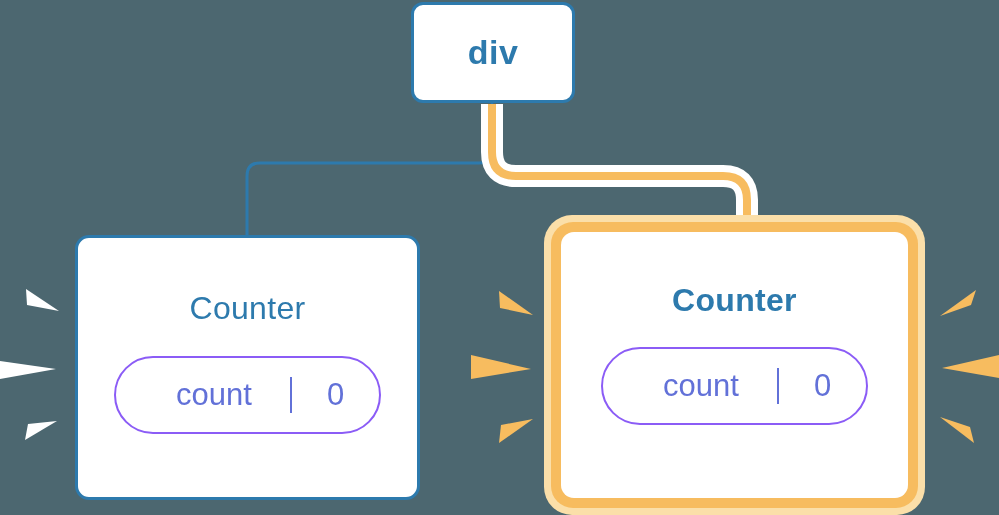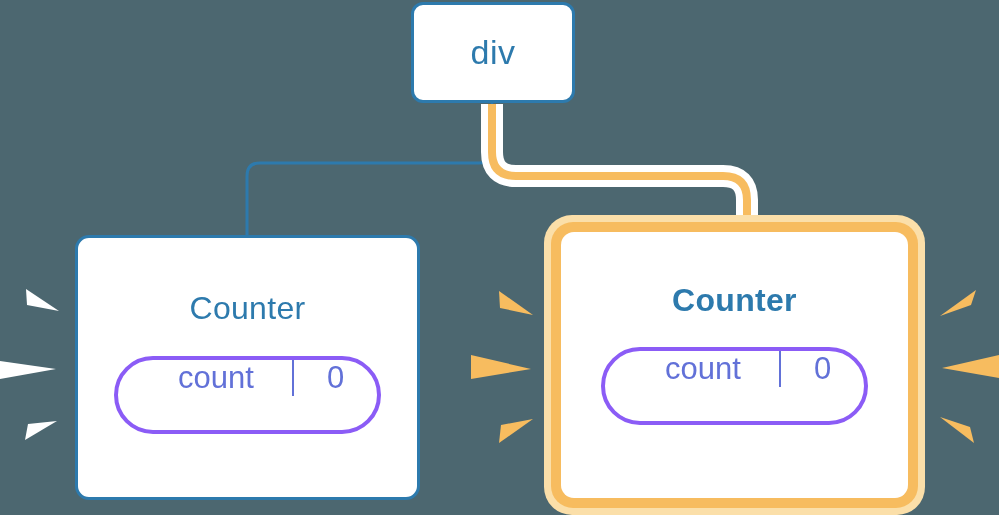--- a/index.html
+++ b/index.html
@@ -51,21 +51,21 @@
     top: 2px;
     width: 164px;
     height: 101px;
     border: 3px solid #2d7aad;
     border-radius: 12px;
     justify-content: center;
   }
   #node-div .node-title {
     font-size: 34px;
     color: #2d7aad;
-    font-weight: 400;
+    font-weight: 700;
     letter-spacing: 0.5px;
     text-align: right;
   }
 
   
   #node-counter-left {
     left: 75px;
     top: 235px;
     width: 345px;
     height: 265px;
@@ -116,22 +116,22 @@
     font-size: 32px;
     color: #2d7aad;
     font-weight: 700;
     margin-top: 50px;
     letter-spacing: 0.3px;
   }
 
   
   .state-pill {
     display: flex;
-    align-items: flex-start;
-    border: 4px solid #8b5cf6;
+    align-items: center;
+    border: 2px solid #8b5cf6;
     border-radius: 999px;
     height: 78px;
     box-sizing: border-box;
     overflow: hidden;
   }
   #node-counter-left .state-pill {
     width: 267px;
     margin-top: 29px;
   }
   #node-counter-right .state-pill {

